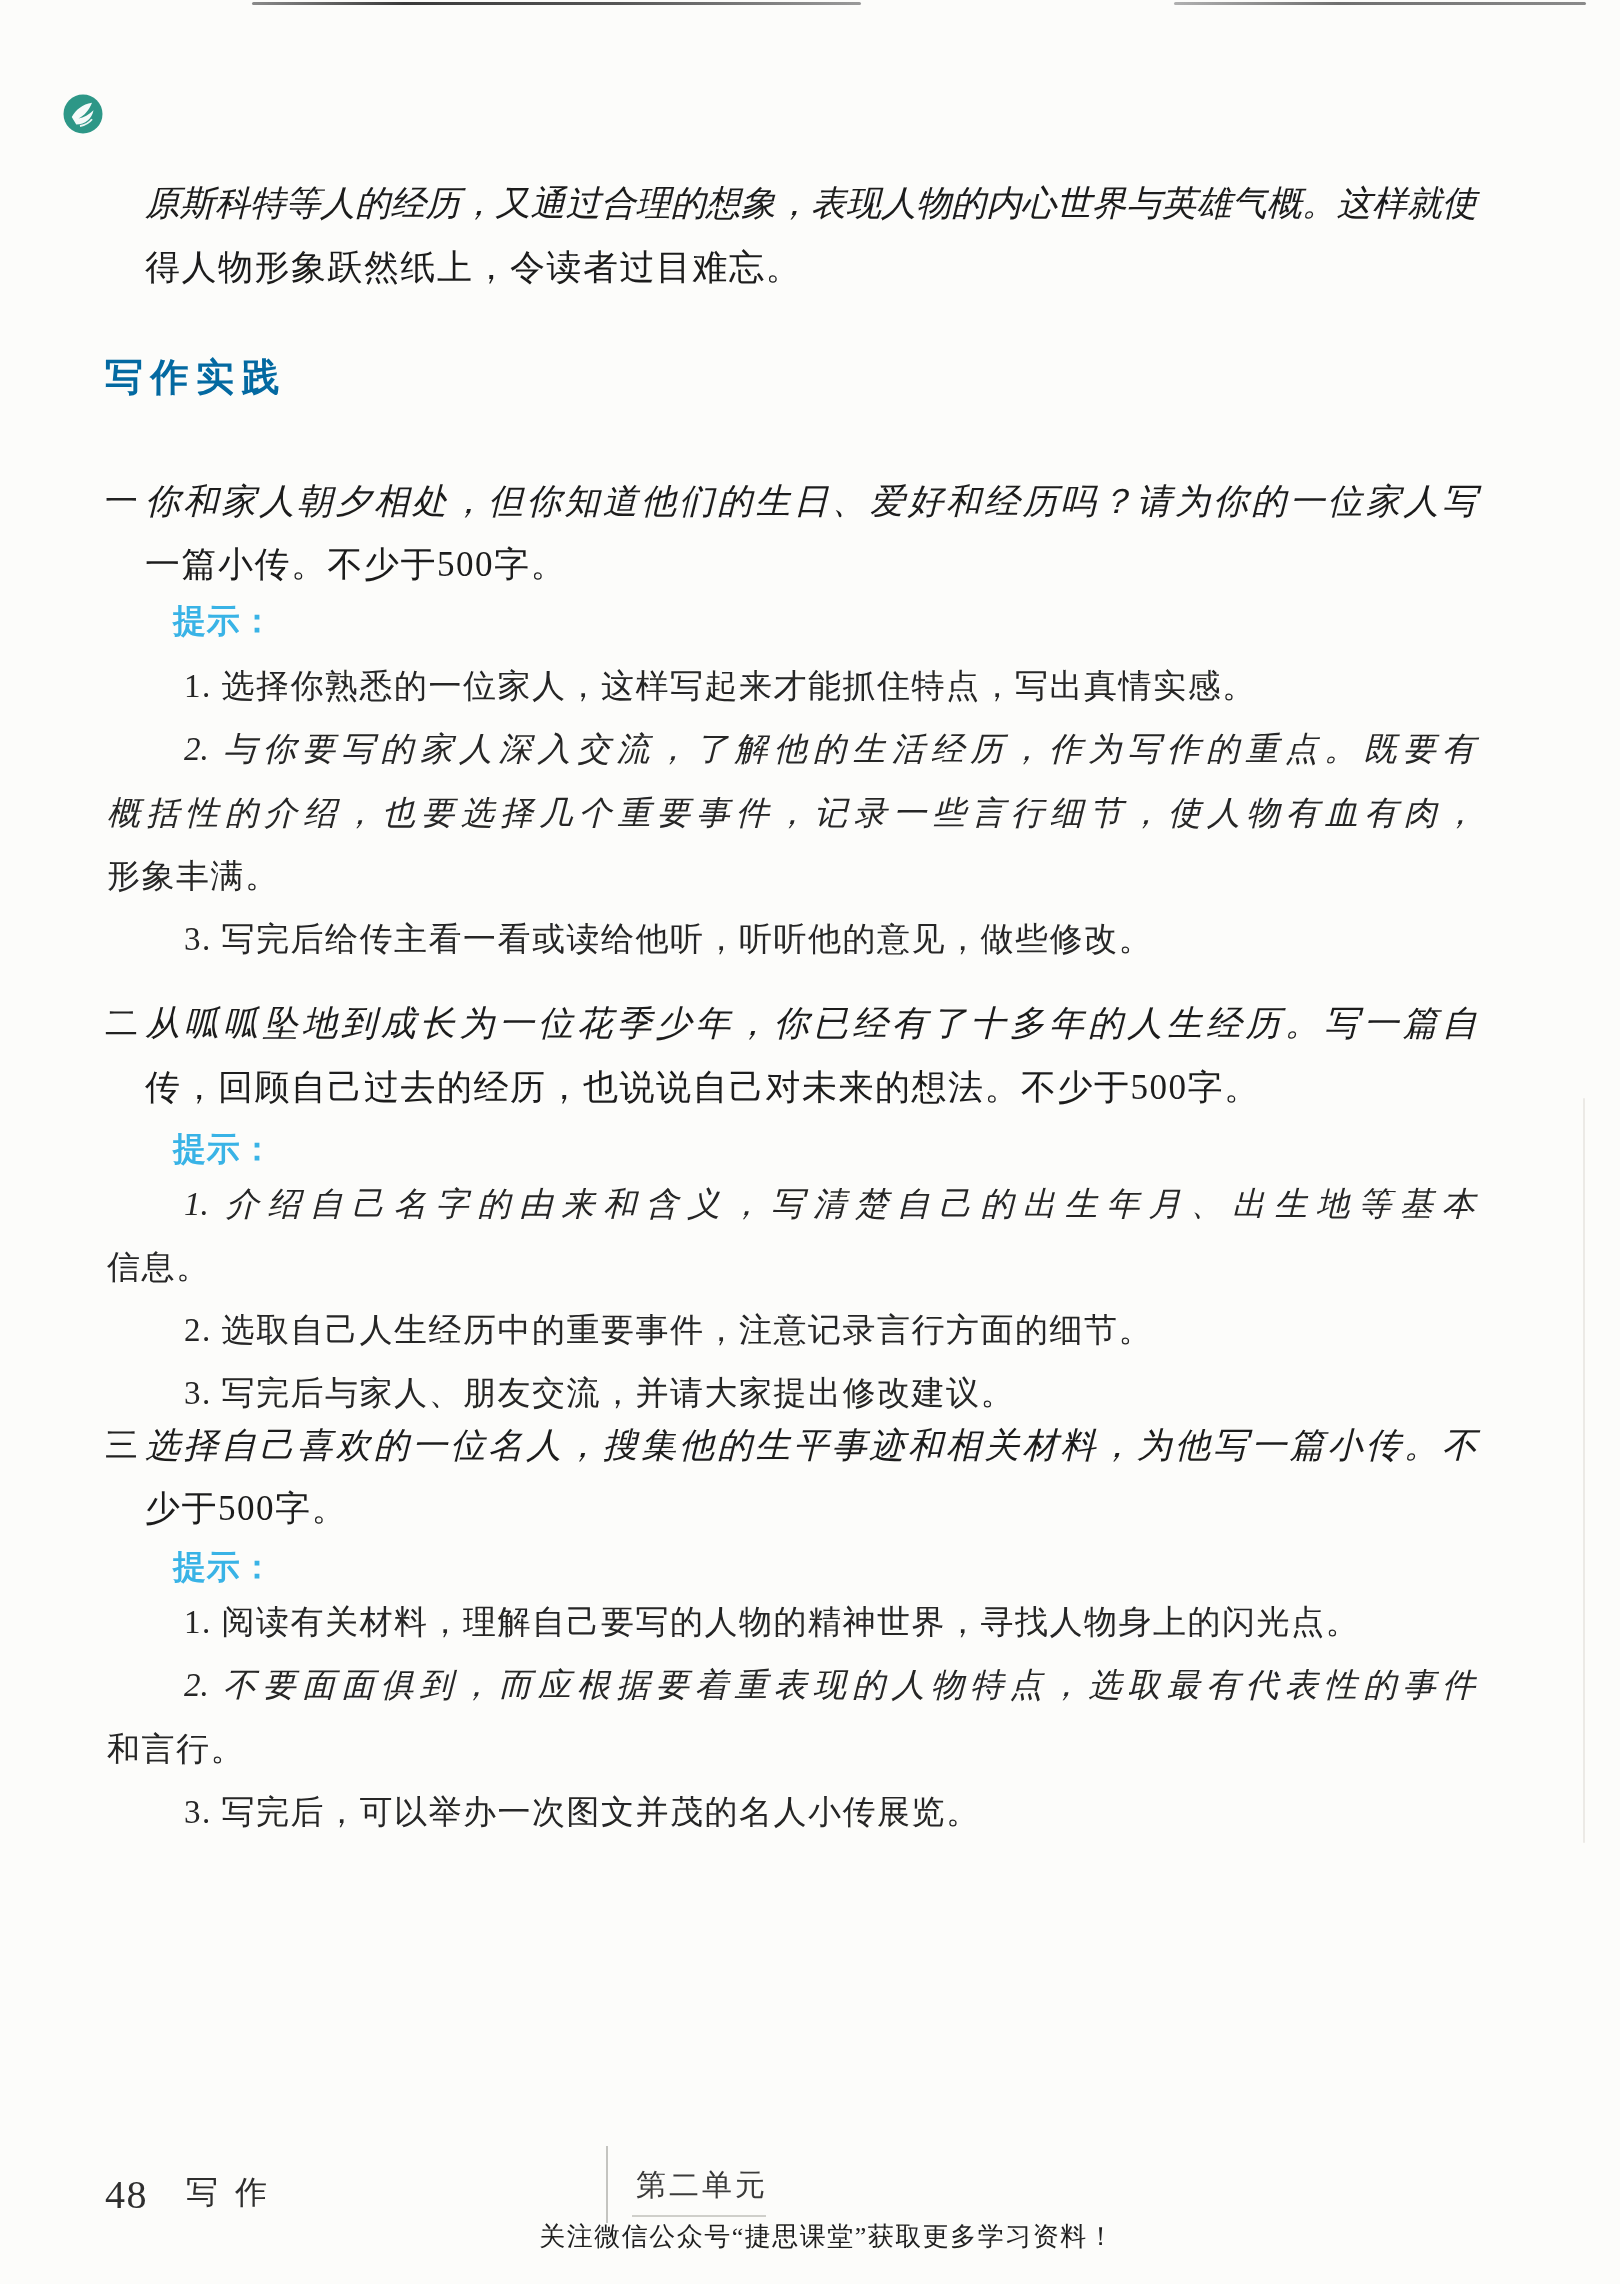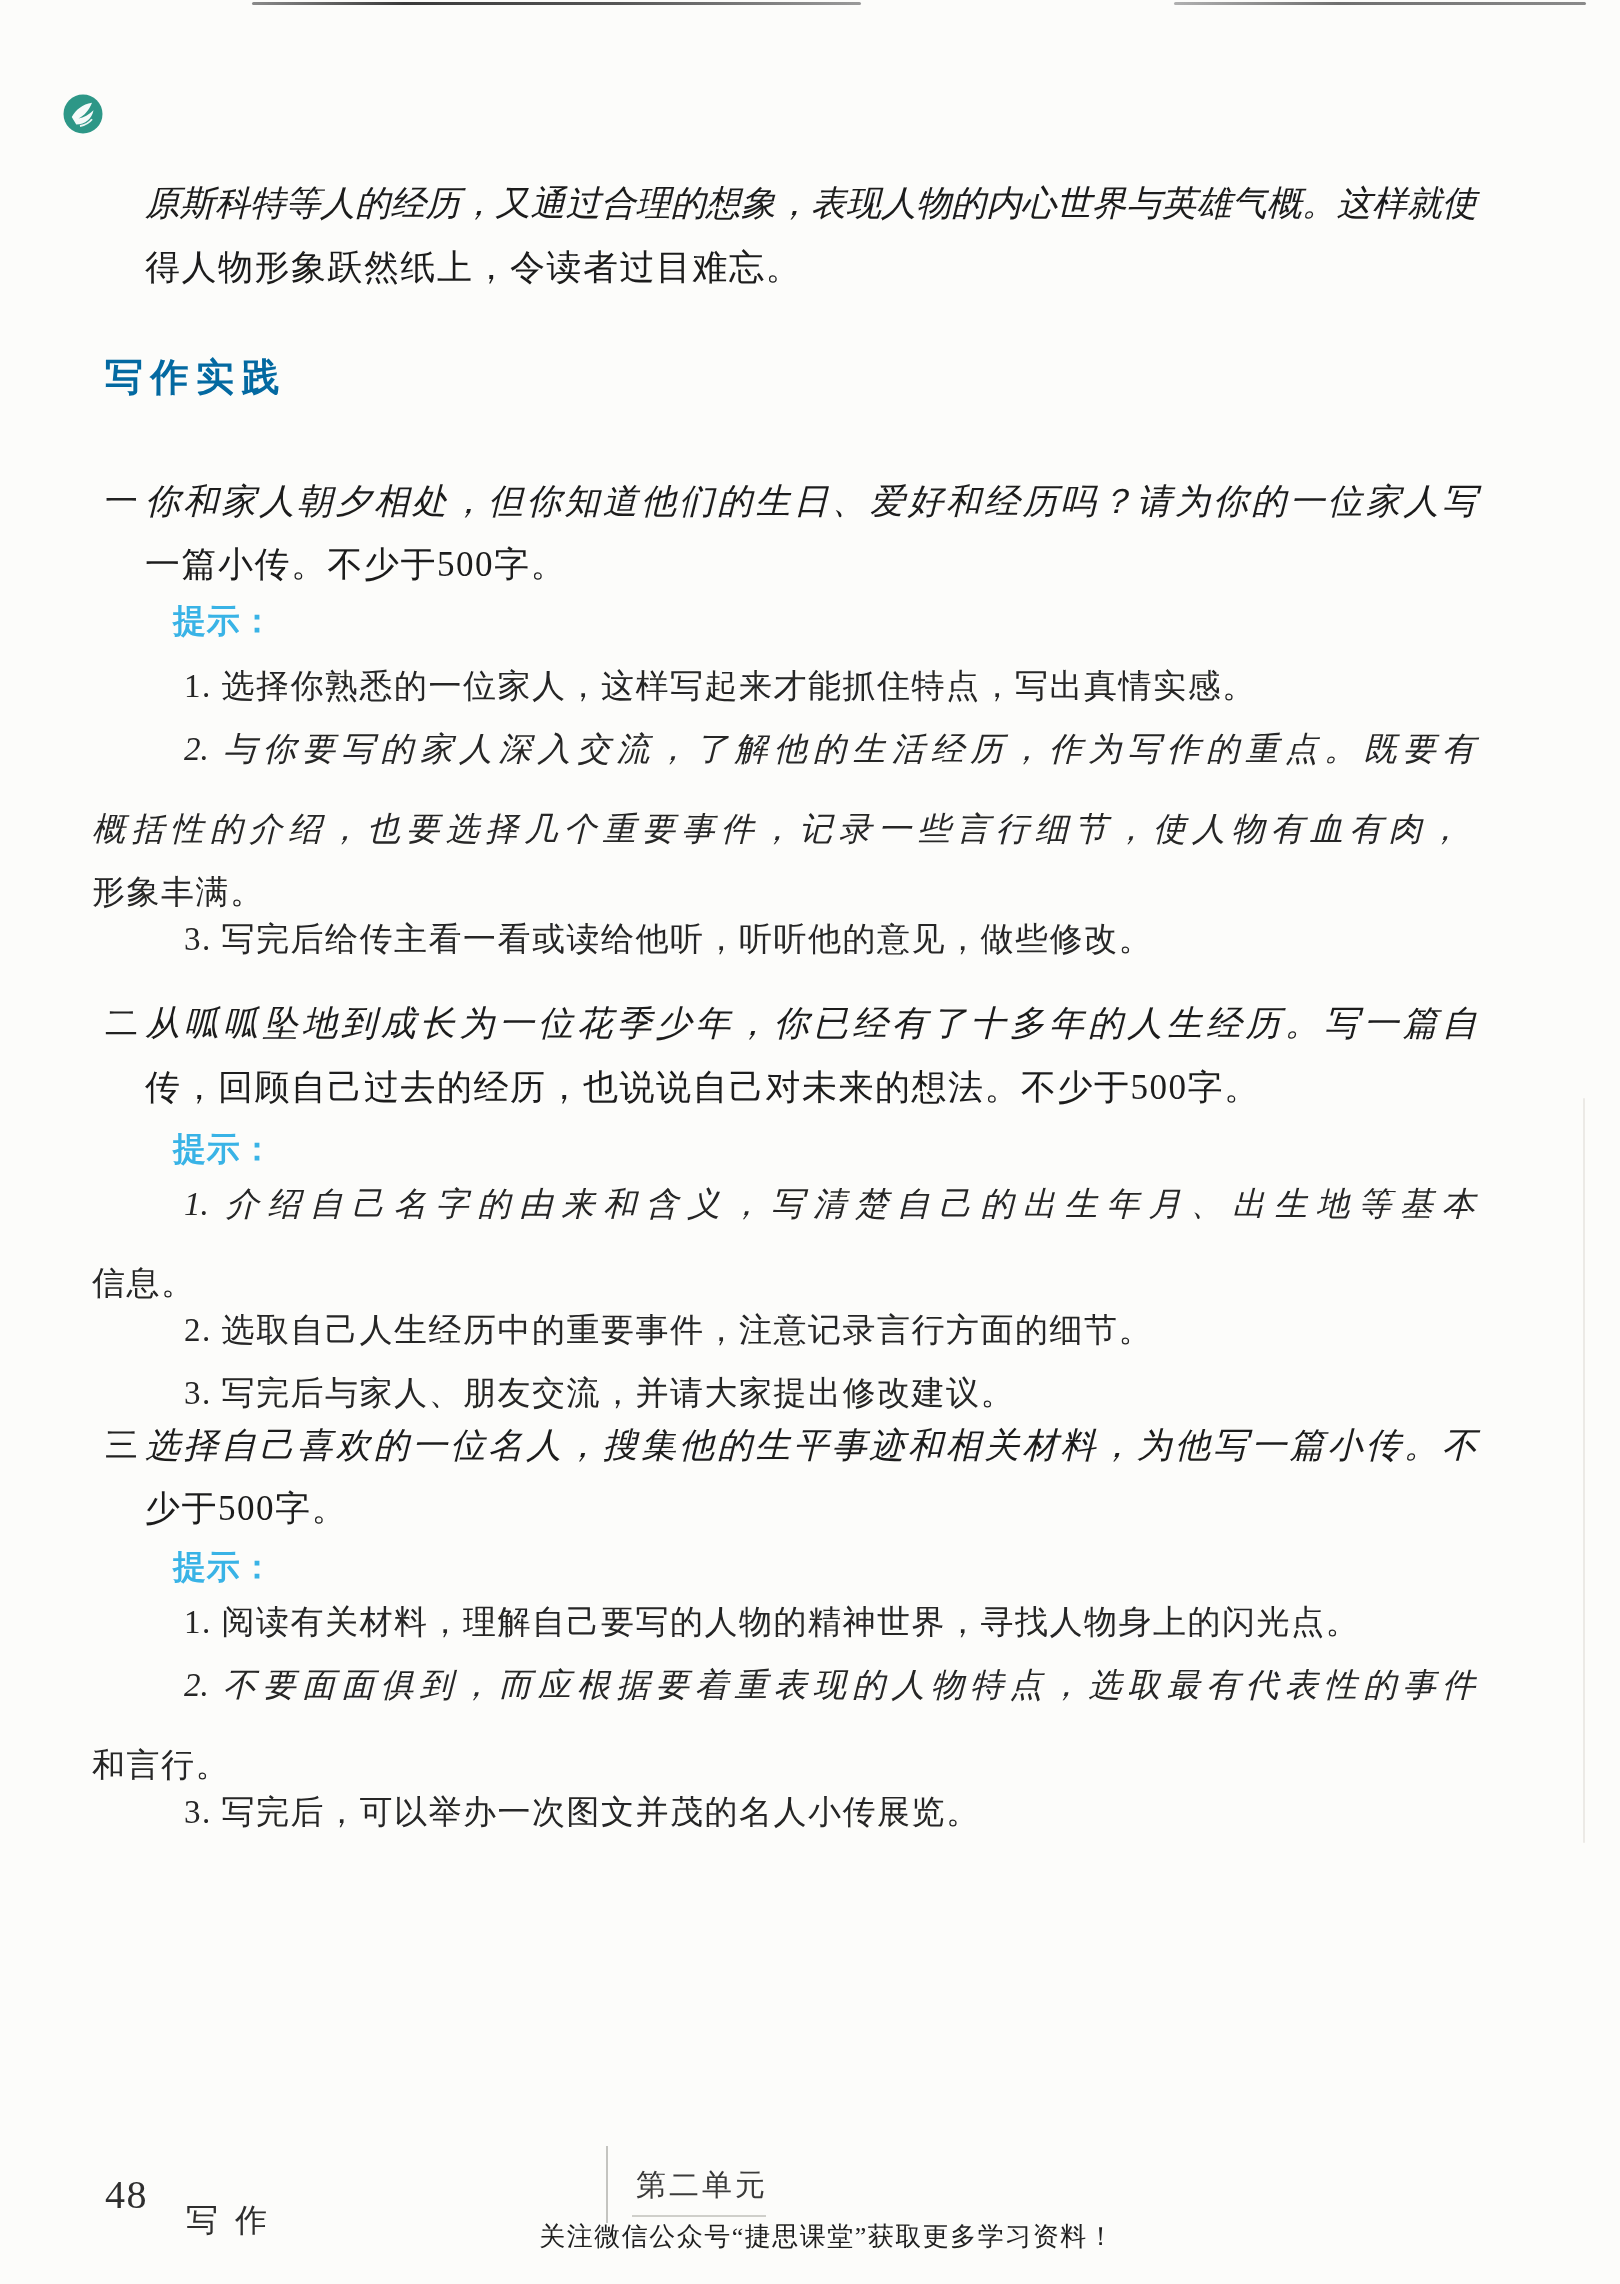--- a/index.html
+++ b/index.html
@@ -14,30 +14,30 @@
   .scan-line{position:absolute;border-radius:1.5px;}
   .scan-line.a{left:252px;top:1.5px;width:609px;height:3.8px;
     background:linear-gradient(90deg,#8a8a8a,#3a3a3a 25%,#565656 60%,#9a9a9a);}
   .scan-line.b{left:1174px;top:2.3px;width:412px;height:3px;
     background:linear-gradient(90deg,#b0b0b0,#6f6f6f 40%,#8a8a8a);}
   .scan-line.r{left:1583px;top:1098px;width:2.3px;height:745px;background:#eceae6;}
   .logo{position:absolute;left:62px;top:93px;width:42px;height:42px;}
   .tline{position:absolute;font-size:35px;line-height:39px;letter-spacing:1.5px;white-space:pre;}
   .tline.full{white-space:normal;text-align:justify;text-align-last:justify;letter-spacing:0;font-style:italic;}
   .m193{left:145px;width:1332px;}
-  .m142{left:92px;width:1369px;margin-top:16px;}
+  .m142{left:107px;width:1369px;}
   .m244{left:184px;width:1291px;}
   .marker{position:absolute;left:105px;font-size:33px;line-height:39px;color:#222;}
   .heading{position:absolute;left:105px;top:356px;font-size:38px;line-height:42px;
     font-weight:bold;letter-spacing:7.5px;color:#0369a1;}
   .hint-label{position:absolute;left:173px;font-size:33px;line-height:38px;
     font-weight:bold;letter-spacing:0.8px;}
   .hint{font-size:33px;line-height:38px;color:#262626;}
   .footer-num{position:absolute;left:105px;top:2171px;font-size:40px;letter-spacing:1.5px;color:#2e2e2e;}
-  .footer-sec{position:absolute;left:186px;top:2171px;font-size:32px;letter-spacing:4.5px;color:#2e2e2e;margin-top:28px;}
+  .footer-sec{position:absolute;left:186px;top:2171px;font-size:32px;letter-spacing:4.5px;color:#2e2e2e;}
   .footer-div{position:absolute;left:606px;top:2146px;width:1.5px;height:77px;background:#c4c4c0;}
   .footer-unit{position:absolute;left:636px;top:2165px;font-size:30px;letter-spacing:3px;color:#3a3a3a;}
   .footer-unit-line{position:absolute;left:632px;top:2215px;width:134px;height:2.3px;background:#cfcfca;}
   .watermark{position:absolute;left:50%;top:2219px;transform:translateX(-47%);
     font-size:26px;letter-spacing:1.5px;color:#1f1f1f;white-space:nowrap;}
 </style>
 </head>
 <body>
 
 <div class="page">

